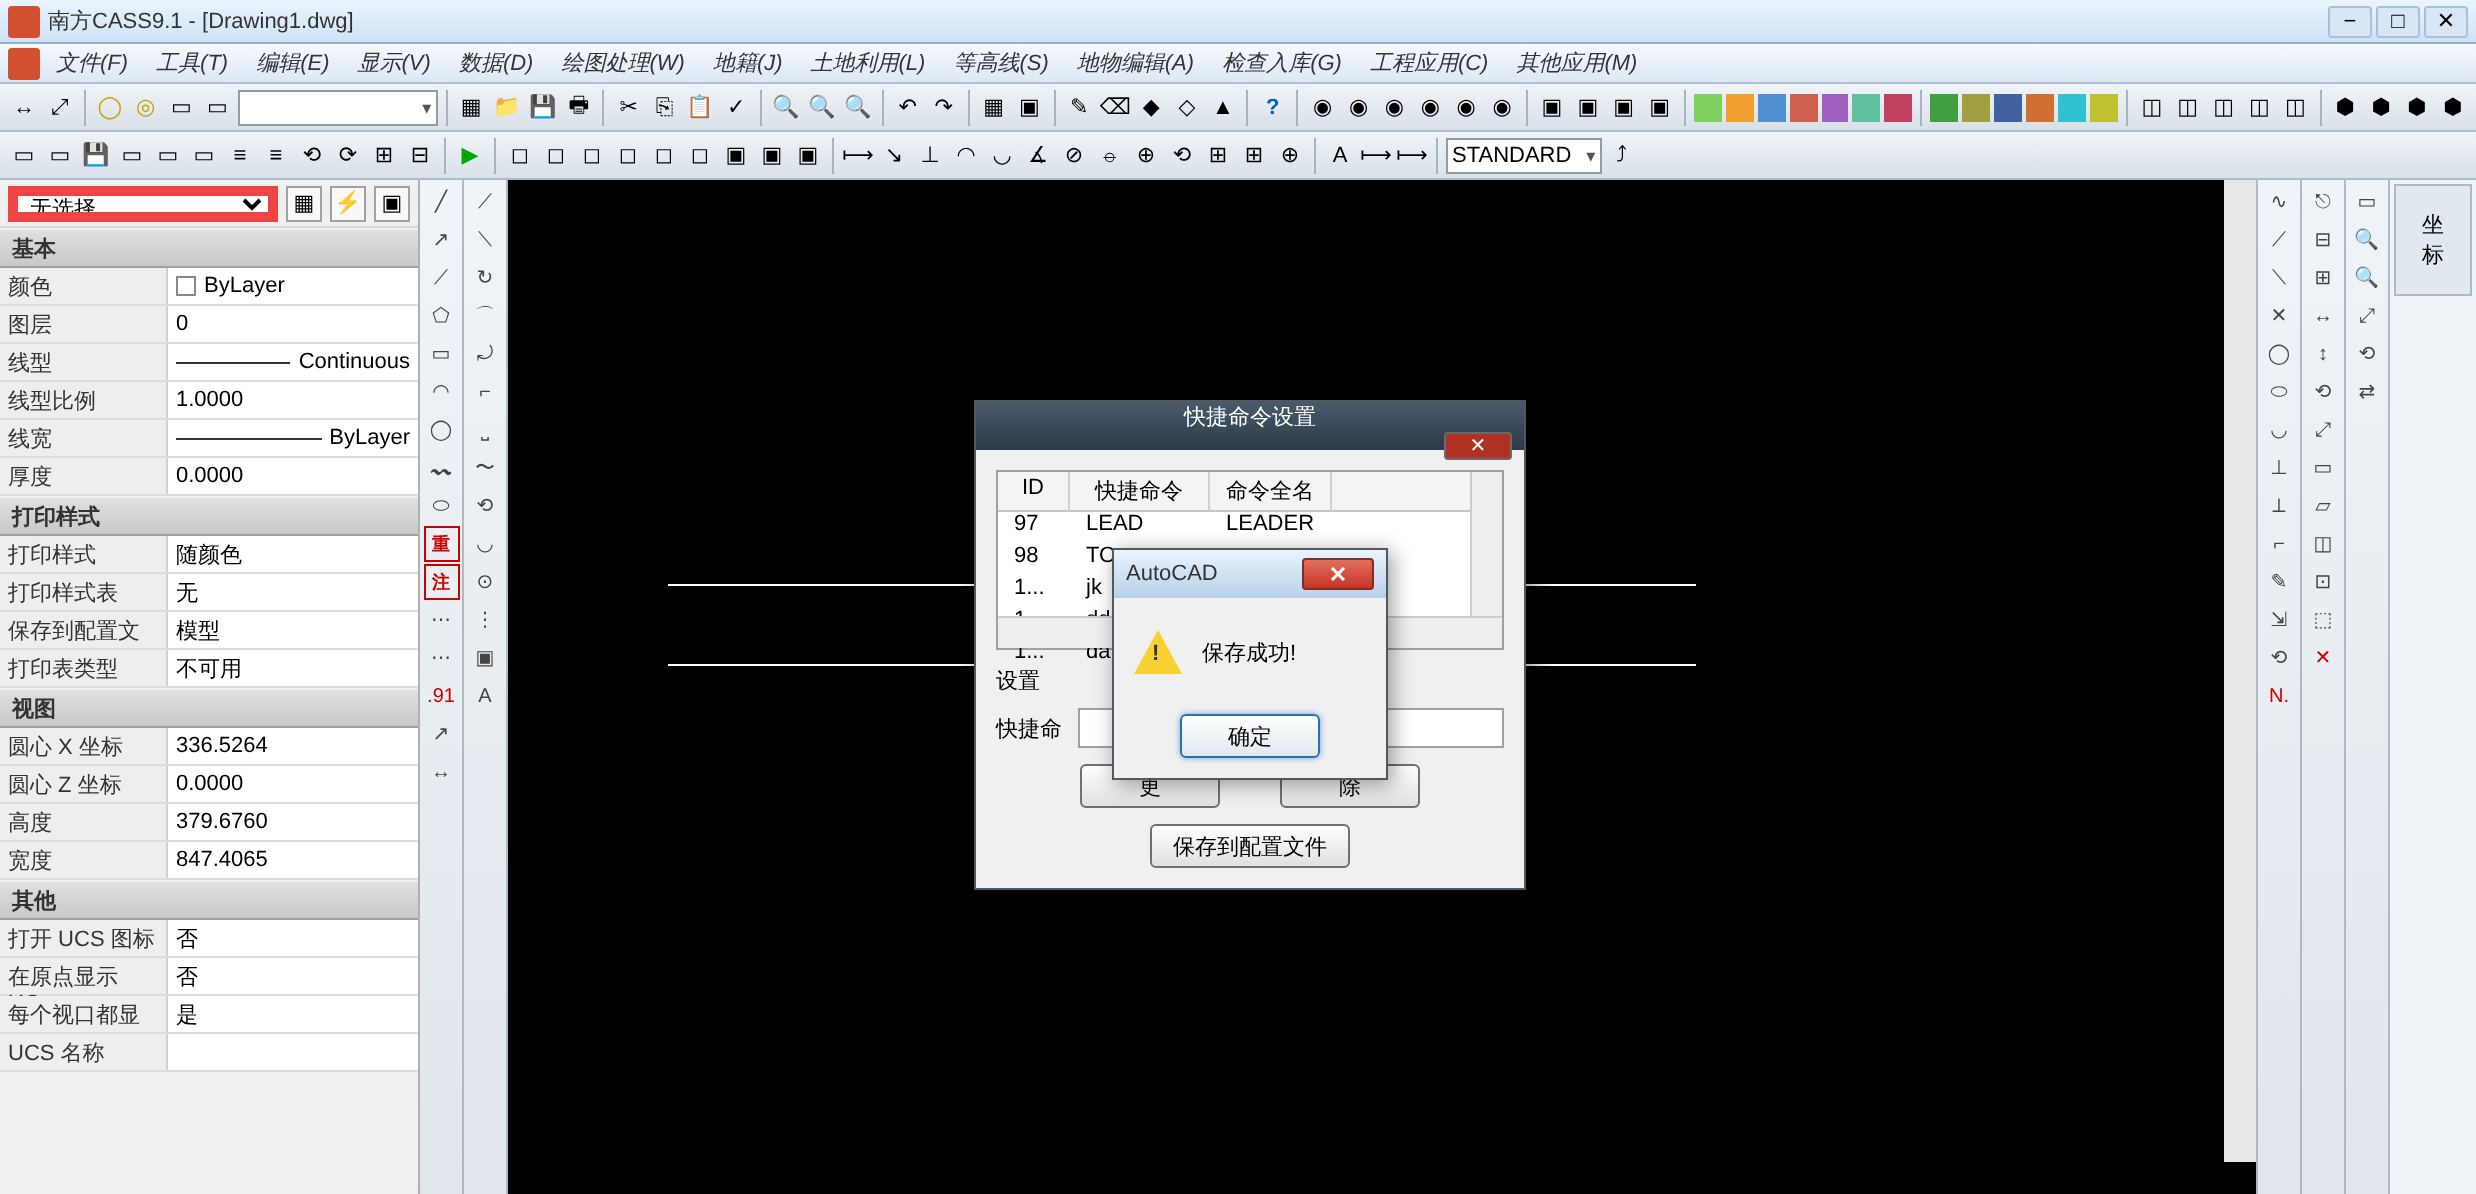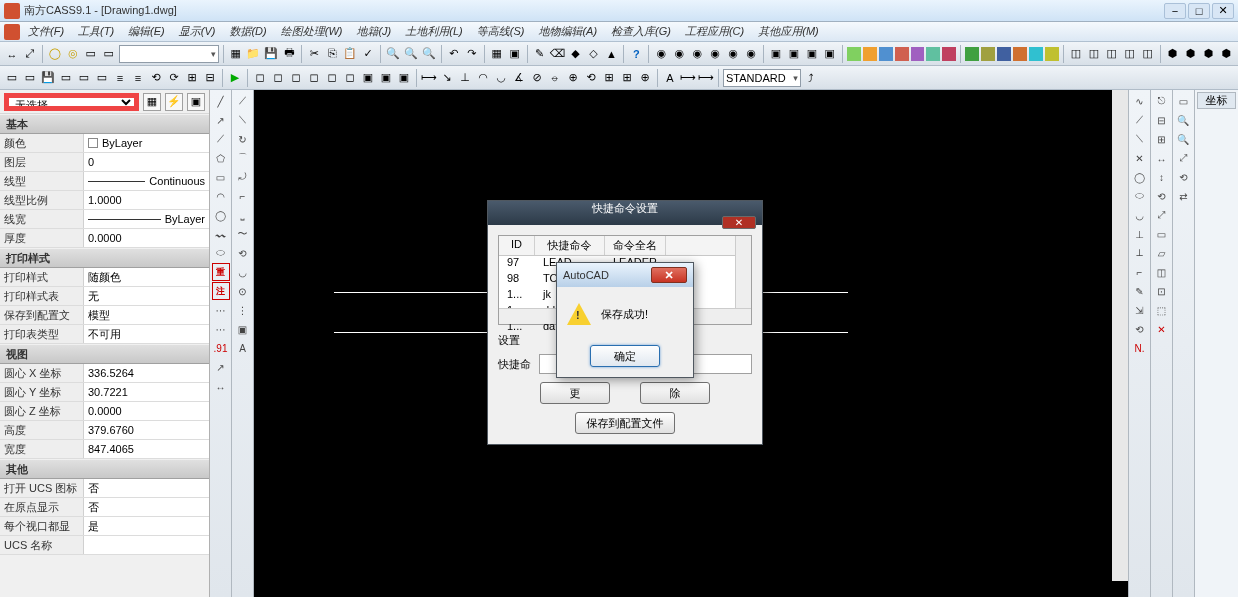--- a/index.html
+++ b/index.html
@@ -37,21 +37,21 @@
 .tool-col.right { border-right: none; border-left: 1px solid #b0b8c0; }
 .tool-col .t { width: 18px; height: 18px; display: inline-flex; align-items: center; justify-content: center; cursor: pointer; border: 1px solid transparent; font-size: 10px; color: #444; }
 .tool-col .t.red-box { color: #c00; font-weight: bold; border: 1px solid #c00; font-size: 9px; }
 .tool-col .t.redtext { color: #c00; }
 
 .canvas-area { flex: 1; background: #000; position: relative; }
 .canvas-area .hline { position: absolute; height: 1px; background: #fff; }
 .canvas-sb-right { position: absolute; right: 0; top: 0; bottom: 16px; width: 16px; background: #e8e8e8; }
 
 .right-strip { width: 44px; background: #f0f4f8; border-left: 1px solid #b0b8c0; display: flex; flex-direction: column; }
-.right-strip .tab { writing-mode: horizontal-tb; padding: 0; font-size: 11px; background: #e0e8f0; border: 1px solid #b0b8c0; margin: 2px; text-align: center; cursor: pointer; }
+.right-strip .tab { writing-mode: horizontal-tb; padding: 12px; font-size: 11px; background: #e0e8f0; border: 1px solid #b0b8c0; margin: 2px; text-align: center; cursor: pointer; }
 
 .dialog { position: absolute; background: #f0f0f0; border: 1px solid #505860; box-shadow: 3px 3px 12px rgba(0,0,0,0.5); }
 .dlg-title { height: 24px; background: linear-gradient(#4a5a6c, #2c3a48); color: #fff; display: flex; align-items: center; padding: 0 6px; flex-direction: column; }
 .dlg-title .close { margin-left: auto; width: 34px; height: 16px; background: #b03024; border: 1px solid #6a6a6a; border-radius: 2px; display: inline-flex; align-items: center; justify-content: center; color: #fff; cursor: pointer; font-size: 10px; }
 .dlg-body { padding: 10px; }
 .cmd-table { border: 1px solid #a0a0a0; background: #fff; height: 90px; position: relative; }
 .cmd-table .hdr { display: flex; height: 20px; background: #f4f4f4; border-bottom: 1px solid #c8c8c8; }
 .cmd-table .hdr span { padding: 2px 8px; border-right: 1px solid #d0d0d0; text-align: center; }
 .cmd-table .hdr .c1 { width: 36px; }
 .cmd-table .hdr .c2 { width: 70px; }
@@ -294,24 +294,20 @@
       </div>
     <div class="lp-prop">
         <span class="k">打印表类型</span>
         <span class="v">不可用</span>
       </div>
 
     <div class="lp-section-header">视图</div>
     <div class="lp-prop">
         <span class="k">圆心 X 坐标</span>
         <span class="v">336.5264</span>
-      </div>
-    <div class="lp-prop">
-        <span class="k">圆心 Y 坐标</span>
-        <span class="v">30.7221</span>
       </div>
     <div class="lp-prop">
         <span class="k">圆心 Z 坐标</span>
         <span class="v">0.0000</span>
       </div>
     <div class="lp-prop">
         <span class="k">高度</span>
         <span class="v">379.6760</span>
       </div>
     <div class="lp-prop">
@@ -473,21 +469,21 @@
     <div class="dlg-btn-row">
       <button class="dlg-btn">更</button>
       <button class="dlg-btn">除</button>
     </div>
     <div class="dlg-btn-row">
       <button class="dlg-btn" style="min-width:100px;">保存到配置文件</button>
     </div>
   </div>
 </div>
 
-<div class="msgbox" style="left:556px; top:262px;">
+<div class="msgbox" style="left:556px; top:274px;">
   <div class="mb-title">
     <span>AutoCAD</span>
     <span class="close">✕</span>
   </div>
   <div class="mb-body">
     <div class="mb-msg">
       <span class="mb-icon"></span>
       <span>保存成功!</span>
     </div>
     <div class="mb-btns">

